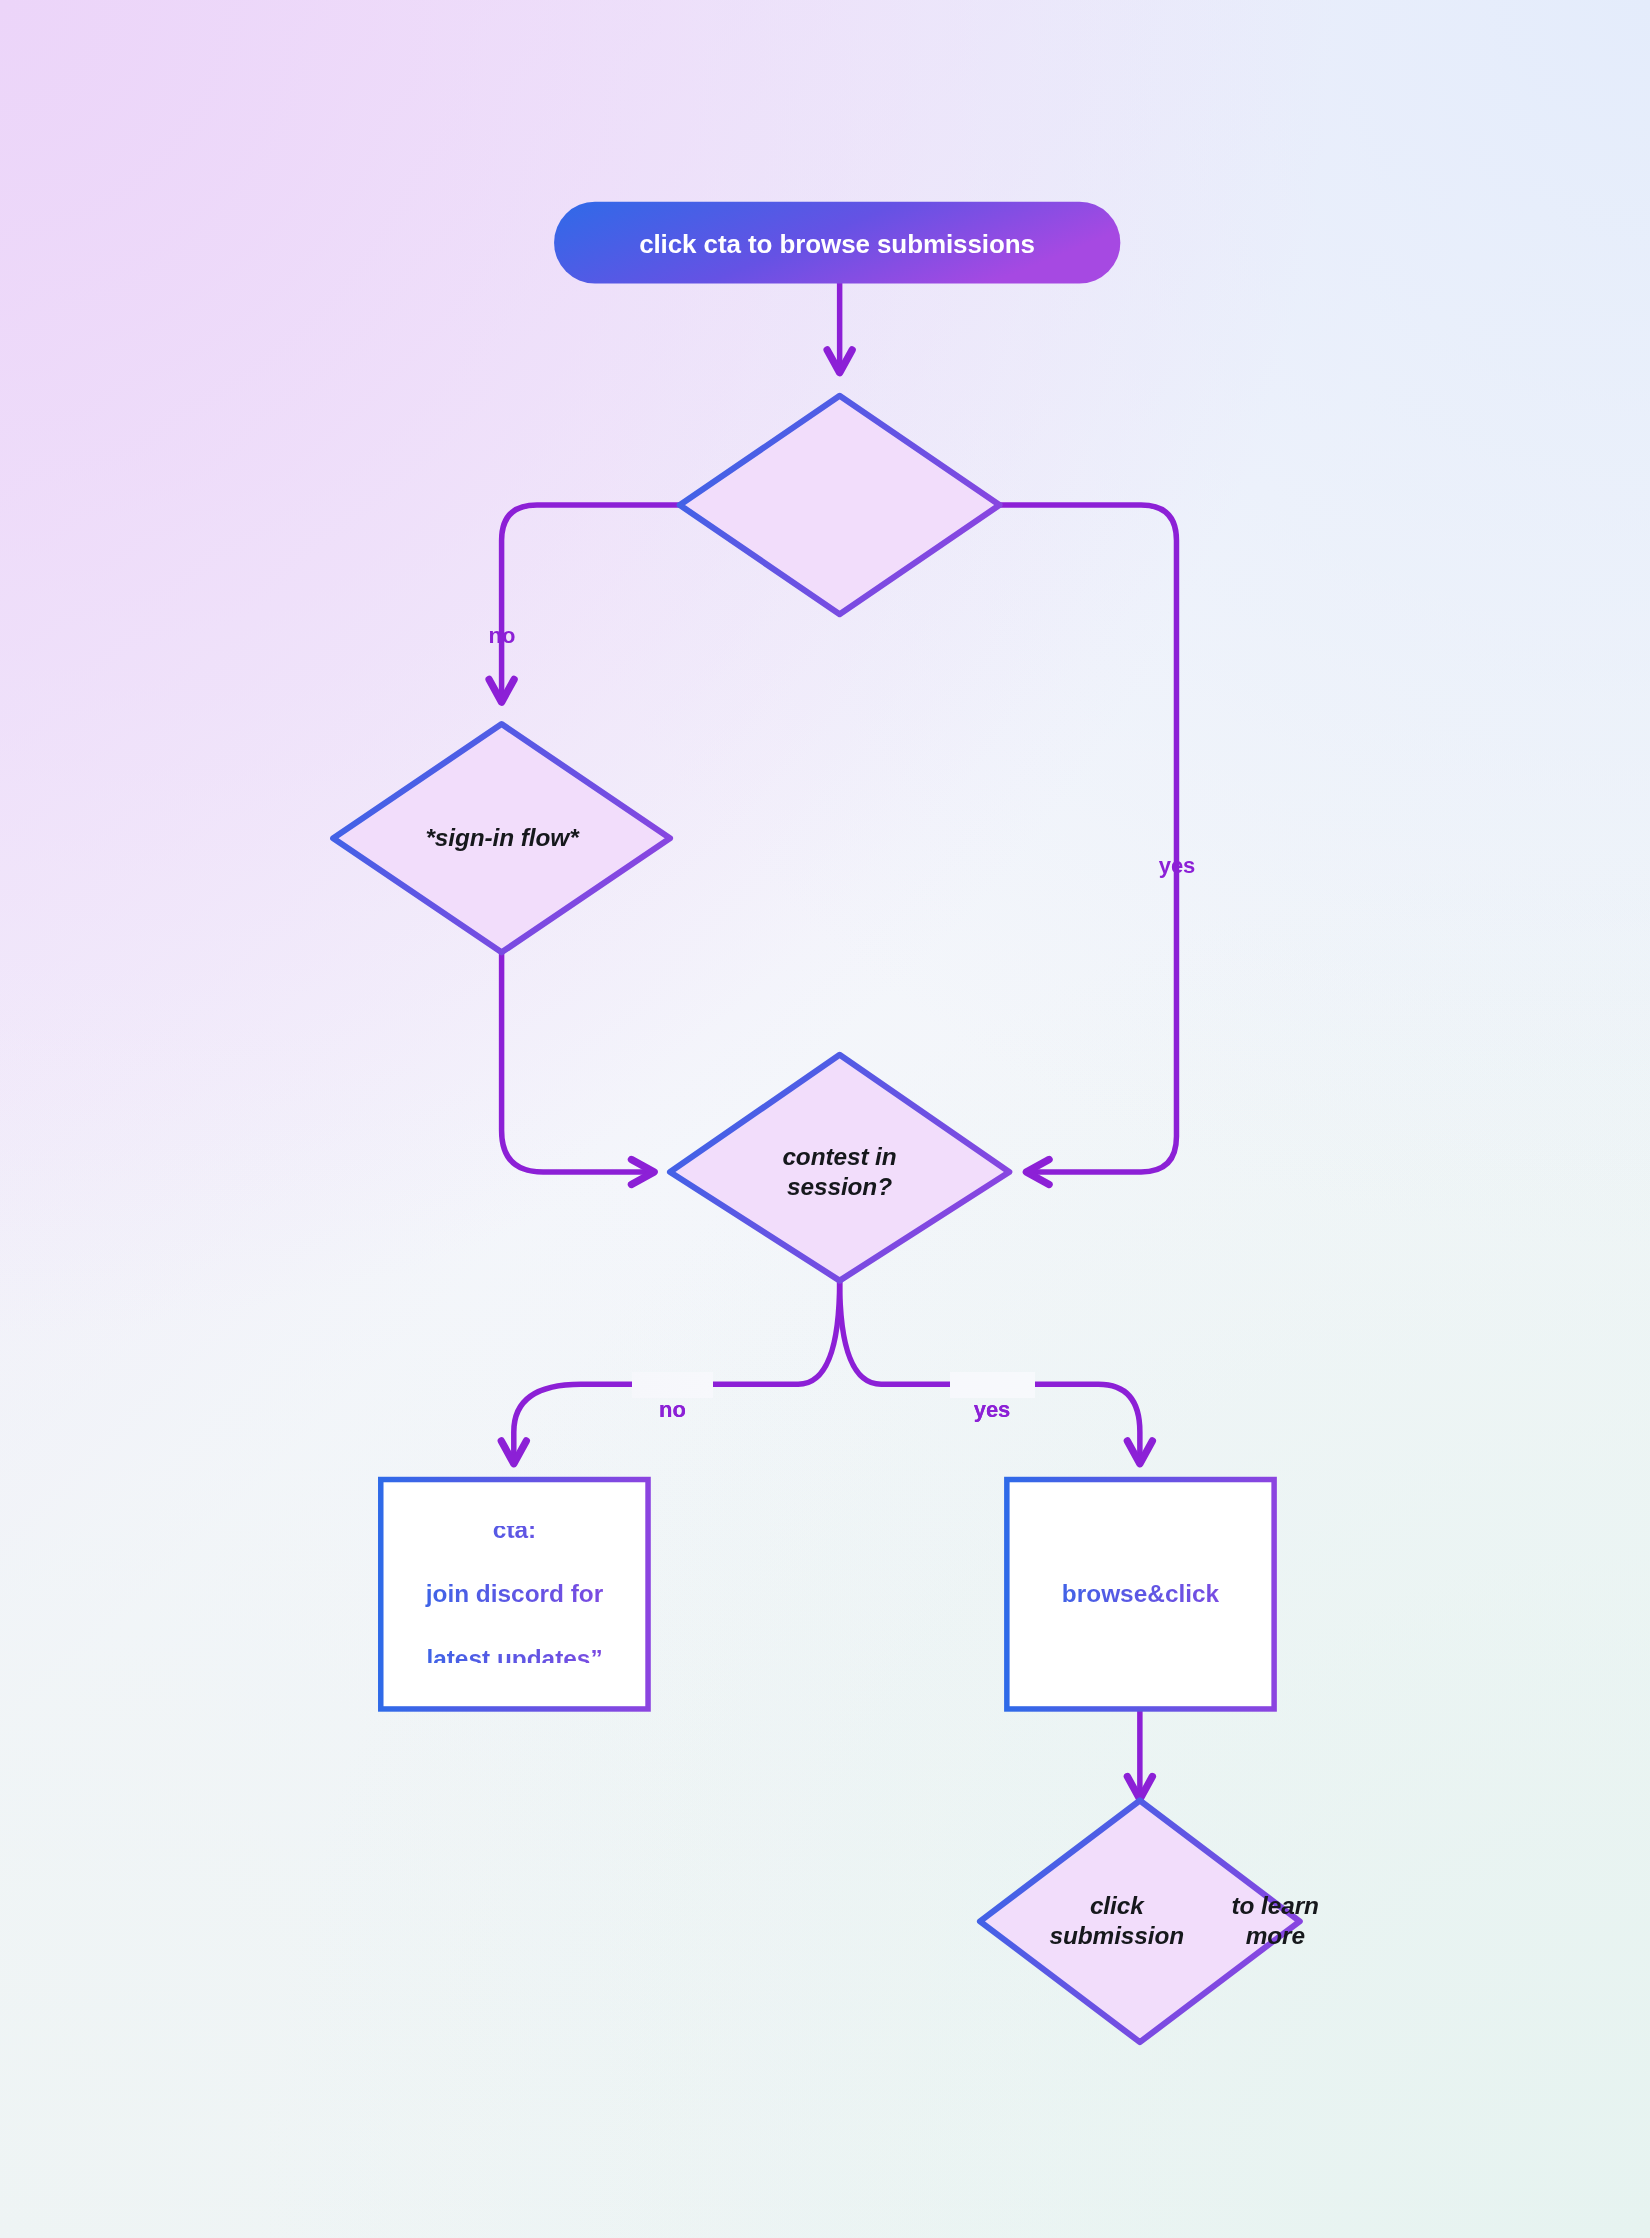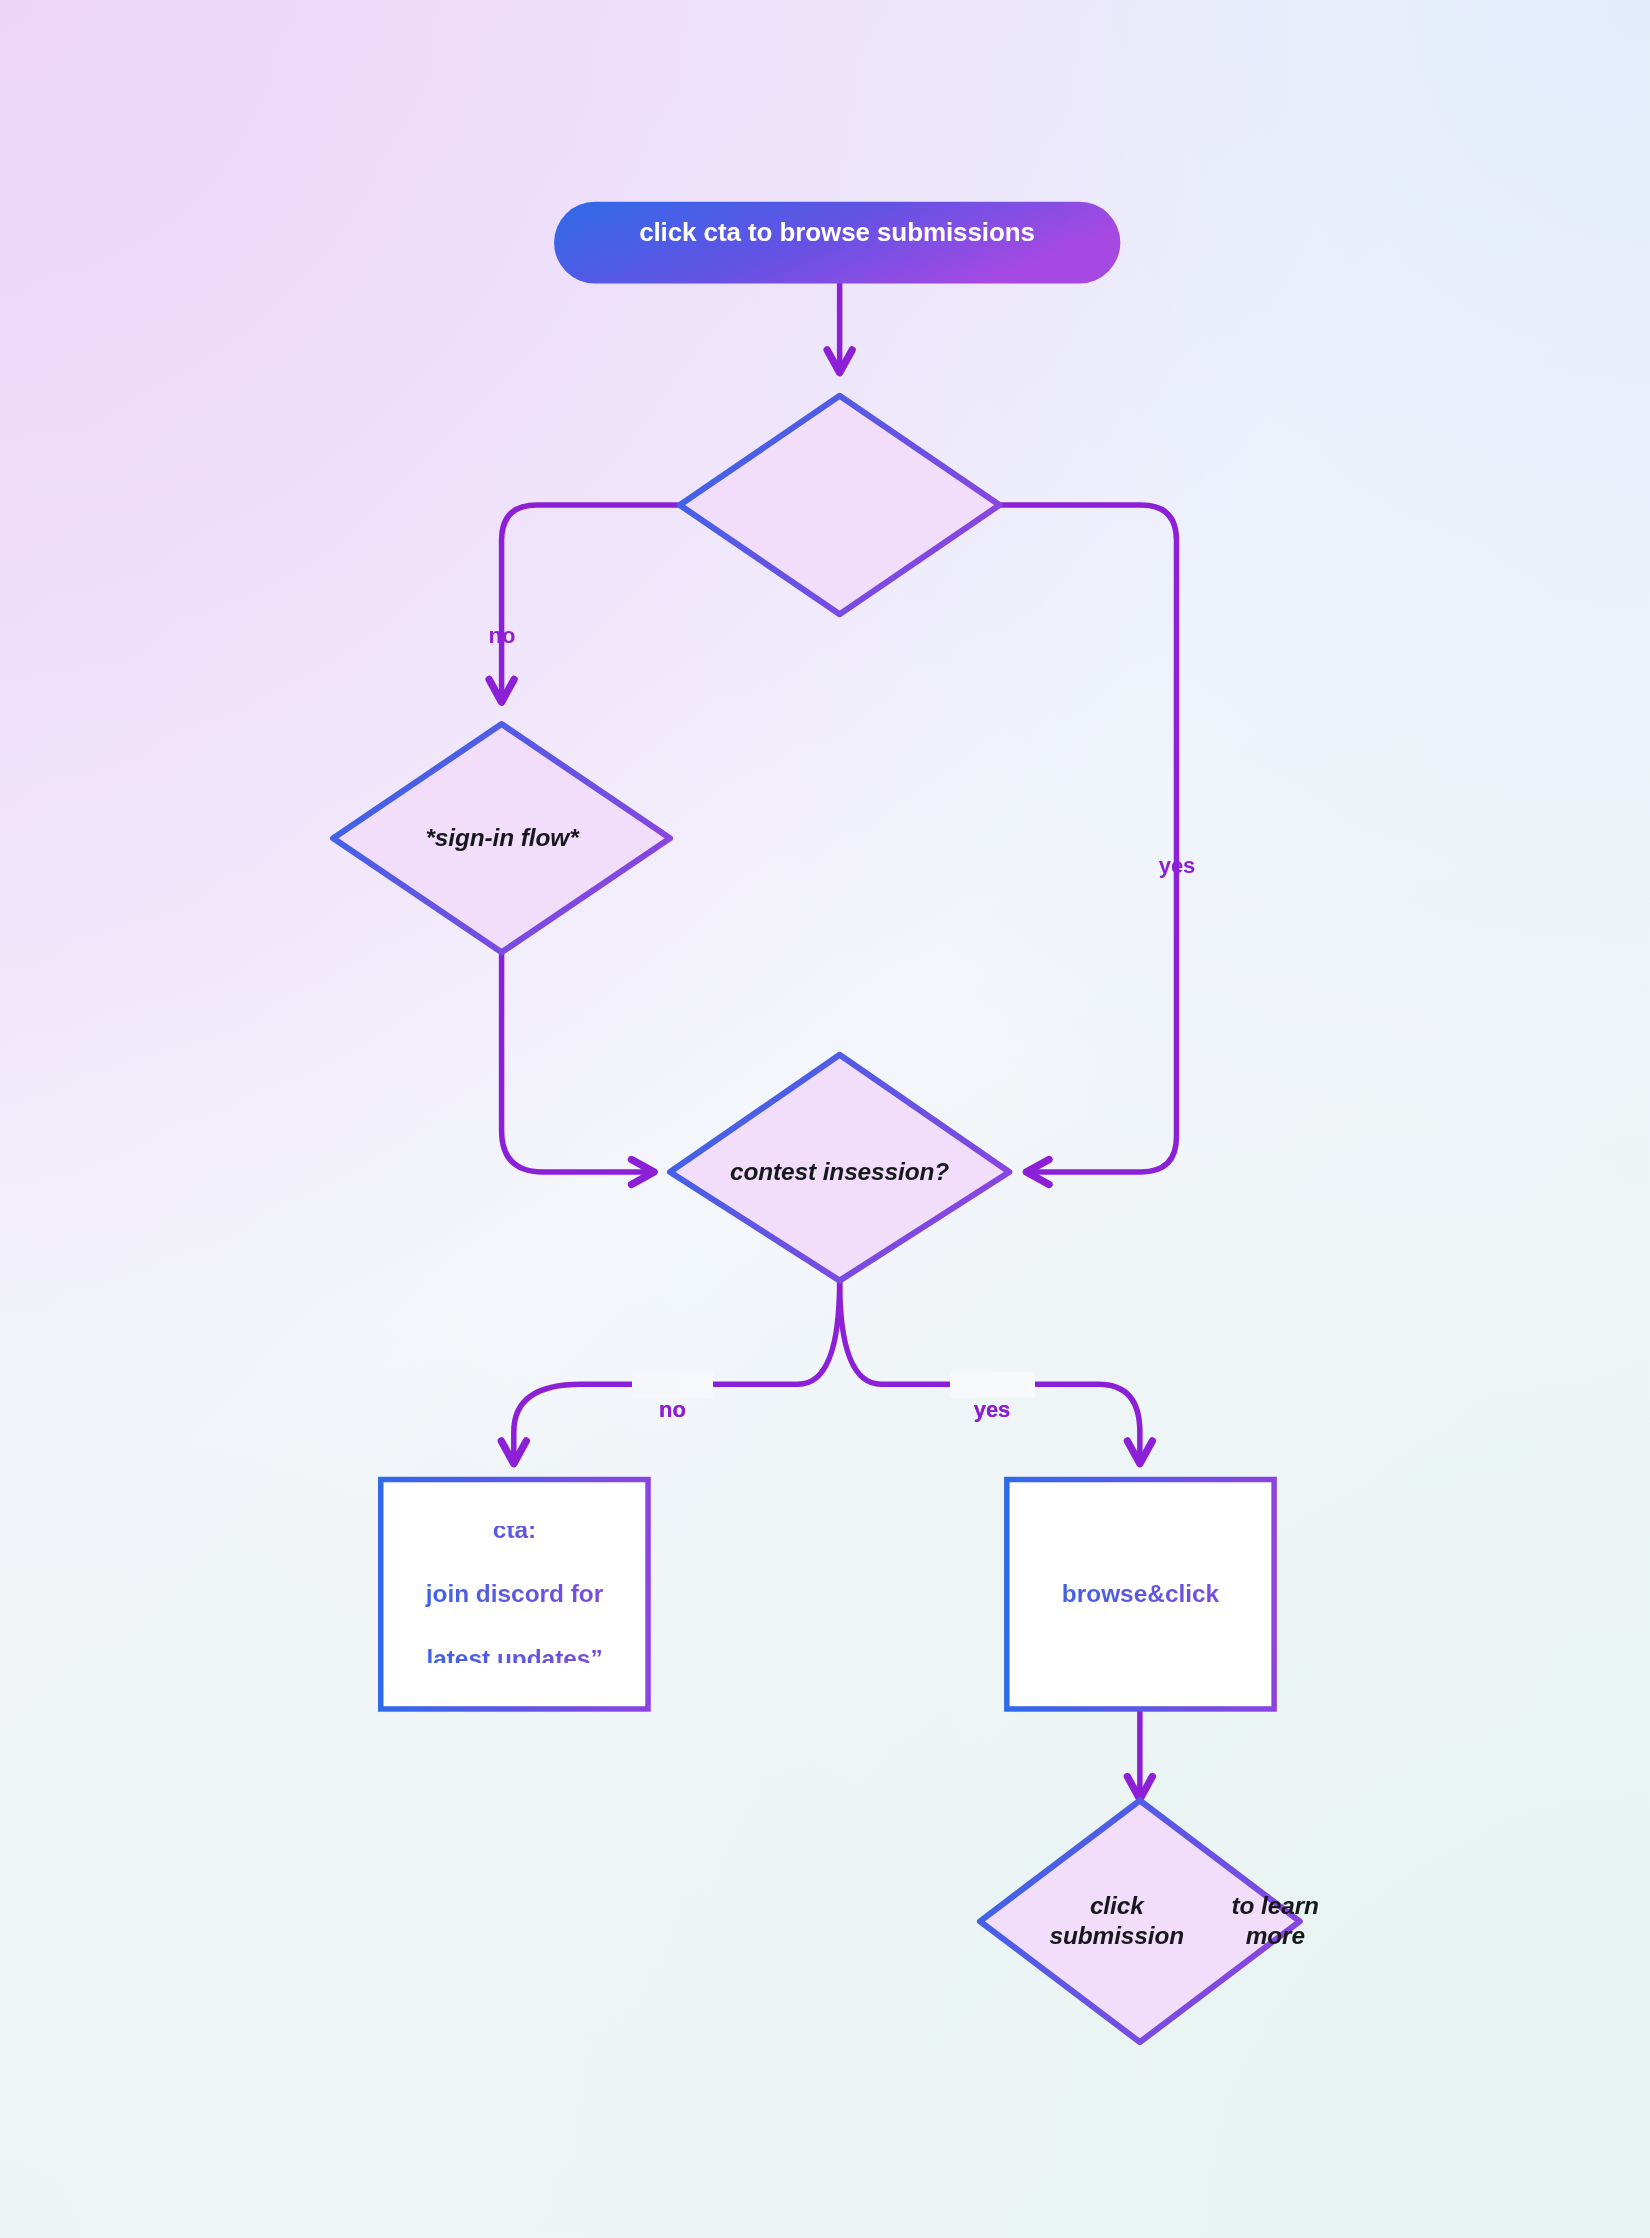--- a/index.html
+++ b/index.html
@@ -128,26 +128,26 @@
       <polygon points="1376,1728 1654,1920 1376,2098 1098,1920" fill="#f2ddfb" stroke="url(#gradStroke)" stroke-width="10" stroke-linejoin="round"></polygon>
 
       <rect x="624" y="2424" width="438" height="376" fill="#ffffff" stroke="url(#gradStrokeBox)" stroke-width="9"></rect>
 
       <rect x="1650" y="2424" width="438" height="376" fill="#ffffff" stroke="url(#gradStrokeBox)" stroke-width="9"></rect>
 
       <polygon points="1868,2950 2130,3148 1868,3346 1606,3148" fill="#f2ddfb" stroke="url(#gradStroke)" stroke-width="10" stroke-linejoin="round"></polygon>
     </g>
   </svg>
 
-  <div class="node-text pill-label" style="left:554px; top:191px; width:566px; height:82px;">click cta to browse submissions</div>
+  <div class="node-text pill-label" style="left:554px; top:203px; width:566px; height:82px;">click cta to browse submissions</div>
 
 
   <div class="node-text diamond-label" style="left:342px; top:795px; width:320px; height:85px;font-style:italic;">*sign-in flow*</div>
 
-  <div class="node-text diamond-label" style="left:681px; top:1126px; width:317px; height:92px; flex-direction:row;">
+  <div class="node-text diamond-label" style="left:681px; top:1126px; width:317px; height:92px; flex-direction:column;">
     <span>contest in</span>
     <span>session?</span>
   </div>
 
   <div class="node-text box-label" style="left:381px; top:1526px; width:267px; height:137px; flex-direction:column;gap:32px;">
     <span>cta:</span>
     <span>join discord for</span>
     <span>latest updates”</span>
   </div>
 

